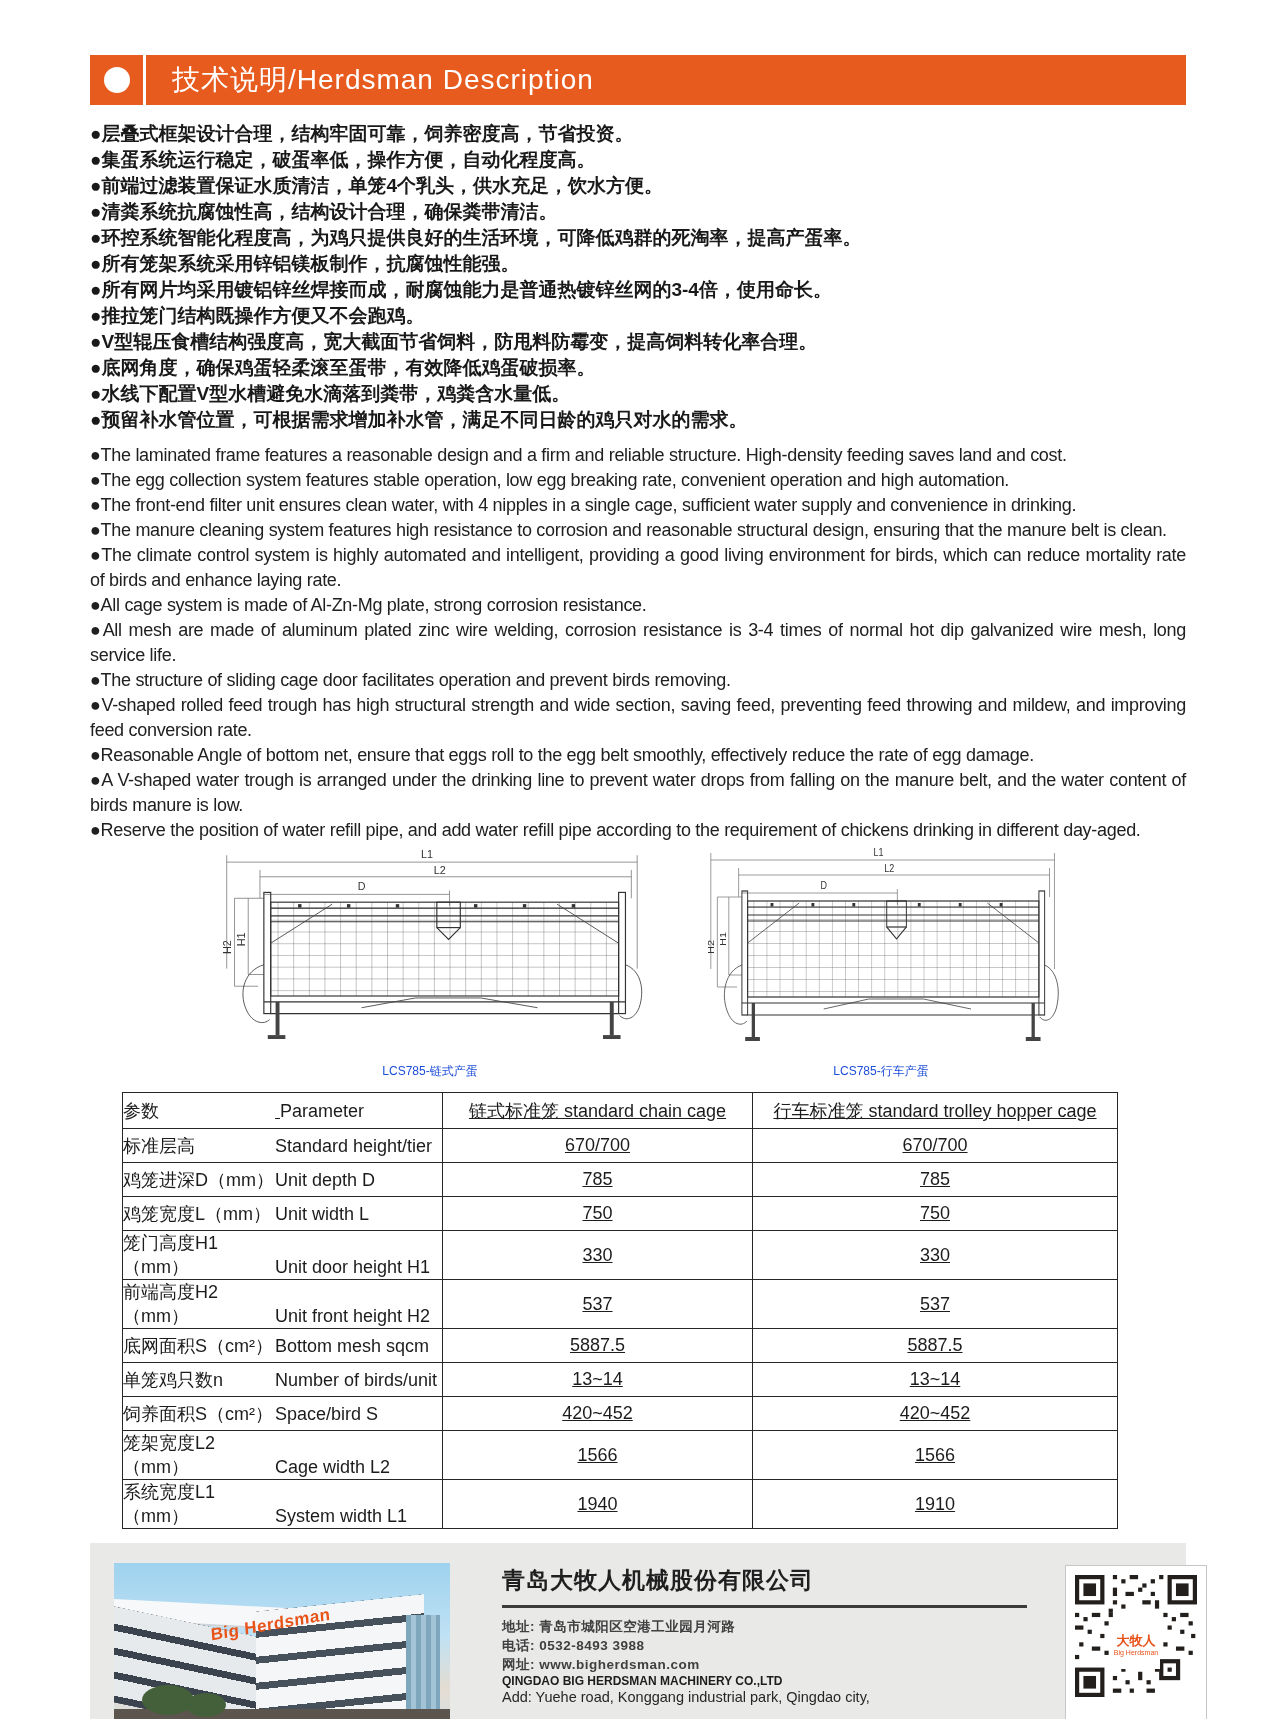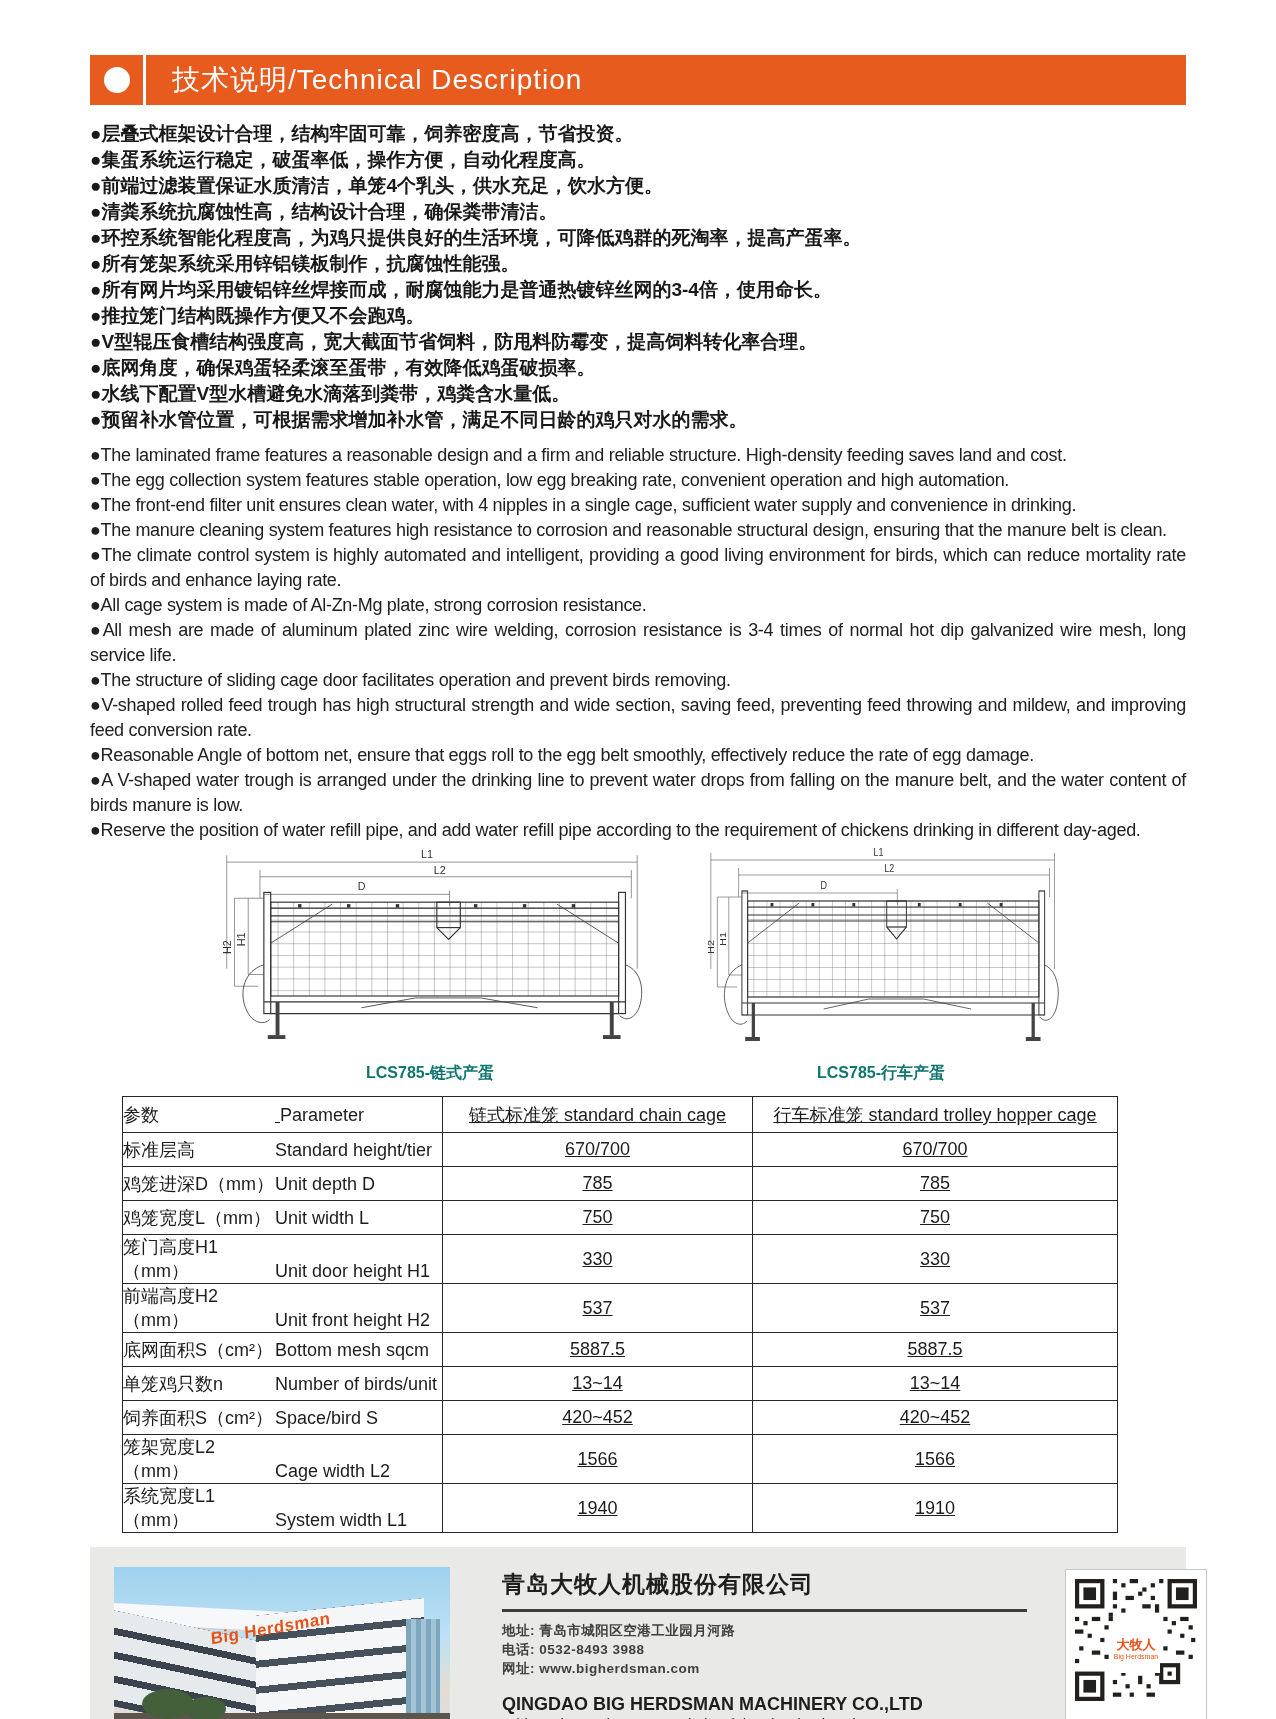--- a/index.html
+++ b/index.html
@@ -19,21 +19,21 @@
   
   .cn-bullets { margin-top:16px; font-size:19px; line-height:26px; font-weight:600; color:#191919; }
   .cn-bullets p, .en-bullets p { margin:0; }
   .en-bullets { margin-top:10px; font-size:18px; line-height:25px; font-weight:400; color:#202020;
                 text-align:justify; letter-spacing:-0.3px; }
 
   
   .figures { margin-top:4px; display:flex; justify-content:center; align-items:center; gap:56px; }
   .fig { text-align:center; }
   .fig svg { display:block; }
-  .fig-caption { font-size:16px; color:#0f766e; margin-top:4px; font-weight:700; }
+  .fig-caption { font-size:12px; color:#1d4ed8; margin-top:4px; font-weight:400; }
   .dim { stroke:#777; stroke-width:0.8; fill:none; }
   .frm { stroke:#333; stroke-width:1.2; fill:none; }
   .thin { stroke:#444; stroke-width:0.9; fill:none; }
   .dimtext { font-size:11px; fill:#333; font-family:"Liberation Sans",sans-serif; }
 
   
   table.params { border-collapse:collapse; table-layout:fixed; width:995px; margin:12px 0 0 32px;text-decoration:underline; }
   table.params td { border:1.5px solid #262626; height:34px; font-size:18px; padding:0 0 0 0; vertical-align:middle; }
   table.params tr.head td { height:36px; }
   td.c1 { padding-left:10px; }
@@ -58,42 +58,42 @@
   .bldg-logo { position:absolute; left:96px; top:52px; transform:rotate(-10deg) skewX(-6deg);
                color:#e8531a; font-weight:700; font-size:17px; letter-spacing:0.5px; }
   .bush { position:absolute; background:#44603a; border-radius:50%; }
   .bush1 { left:28px; top:122px; width:52px; height:30px; }
   .bush2 { left:72px; top:130px; width:40px; height:24px; }
   
   .info { flex:1; padding-left:52px; padding-top:2px; }
   .info-cn-name { font-size:23px; font-weight:700; color:#1f1f1f; letter-spacing:1px; }
   .info-rule { height:3px; background:#3c3c3c; margin:9px 0 9px 0; width:525px; }
   .info-cn-line { font-size:13.5px; line-height:19px; font-weight:600; color:#404040; letter-spacing:0.5px; }
-  .info-en-name { font-size:18px; font-weight:700; margin-top:16px; color:#1d1d1d; }
+  .info-en-name { font-size:12px; font-weight:700; margin-top:0; color:#1d1d1d; }
   .info-en-line { font-size:14.5px; line-height:19px; color:#262626; }
   
   .qrcol { width:218px; flex:none; display:flex; flex-direction:column; align-items:center; padding-top:2px; }
   .qr-box { position:relative; width:142px; height:184px; background:#fff; border:1px solid #c6c6c6; padding:9px; }
   .qr-box svg { display:block; width:122px; height:122px; }
   .qr-logo { position:absolute; left:50%; top:50%; transform:translate(-50%,-50%); width:48px; height:48px;
              background:#fff; display:flex; flex-direction:column; align-items:center; justify-content:center; }
   .qr-logo-cn { color:#e8531a; font-size:13px; font-weight:700; line-height:14px; }
   .qr-logo-en { color:#e8531a; font-size:7px; line-height:9px; }
 </style>
 </head>
 <body>
 
 <div class="page">
   <div class="content">
 
     <div class="bar">
       <div class="bar-icon">
         <div class="bar-dot"></div>
       </div>
-      <div class="bar-title">技术说明/Technical Description</div>
+      <div class="bar-title">技术说明/Herdsman Description</div>
     </div>
 
     <div class="cn-bullets">
       <p>●层叠式框架设计合理，结构牢固可靠，饲养密度高，节省投资。</p>
       <p>●集蛋系统运行稳定，破蛋率低，操作方便，自动化程度高。</p>
       <p>●前端过滤装置保证水质清洁，单笼4个乳头，供水充足，饮水方便。</p>
       <p>●清粪系统抗腐蚀性高，结构设计合理，确保粪带清洁。</p>
       <p>●环控系统智能化程度高，为鸡只提供良好的生活环境，可降低鸡群的死淘率，提高产蛋率。</p>
       <p>●所有笼架系统采用锌铝镁板制作，抗腐蚀性能强。</p>
       <p>●所有网片均采用镀铝锌丝焊接而成，耐腐蚀能力是普通热镀锌丝网的3-4倍，使用命长。</p>

